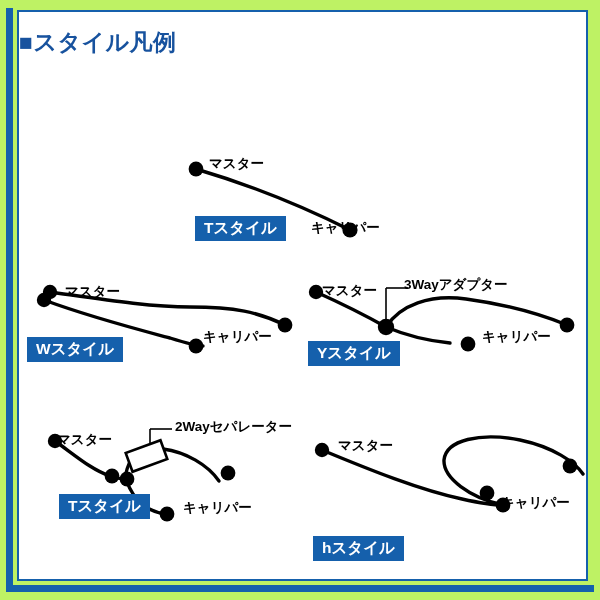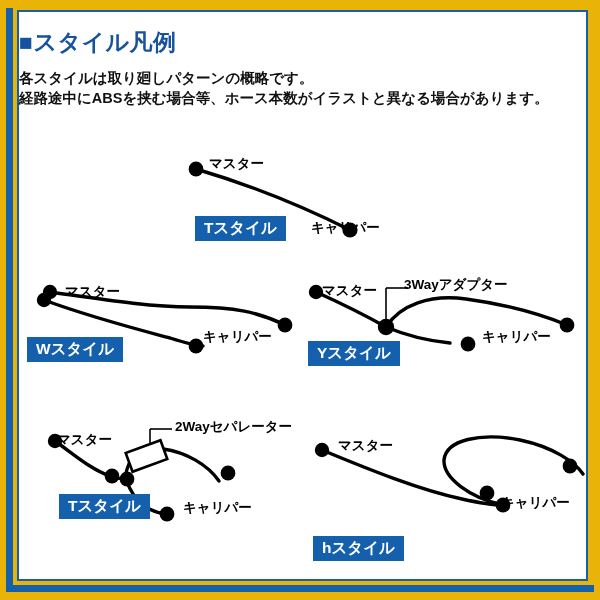--- a/index.html
+++ b/index.html
@@ -8,21 +8,21 @@
     padding: 0;
     background: #ffffff;
   }
   body {
     font-family: "Liberation Sans", "DejaVu Sans", sans-serif;
   }
   #page {
     position: relative;
     width: 600px;
     height: 600px;
-    background: #eab308;
+    background: #bef264;
     overflow: hidden;
   }
   
   .frame-thick-left {
     position: absolute;
     left: 6px;
     top: 8px;
     width: 7px;
     height: 584px;
     background: #1560ac;
@@ -117,24 +117,20 @@
 <body>
 
 <div id="page">
 
   <div class="frame-thick-left"></div>
   <div class="frame-thick-bottom"></div>
   <div class="frame-thin"></div>
 
   <div class="title">■スタイル凡例</div>
 
-  <div class="subtitle">
-    <div>各スタイルは取り廻しパターンの概略です。</div>
-    <div>経路途中にABSを挟む場合等、ホース本数がイラストと異なる場合があります。</div>
-  </div>
 
   <svg id="diagram" viewBox="0 0 600 600" xmlns="http://www.w3.org/2000/svg">
 
     <g>
       <path class="hose" d="M 196,169 C 240,182 290,200 350,230"></path>
       <circle class="node" cx="196" cy="169" r="7.4"></circle>
       <circle class="node" cx="350" cy="230" r="7.6"></circle>
     </g>
 
     <g>

